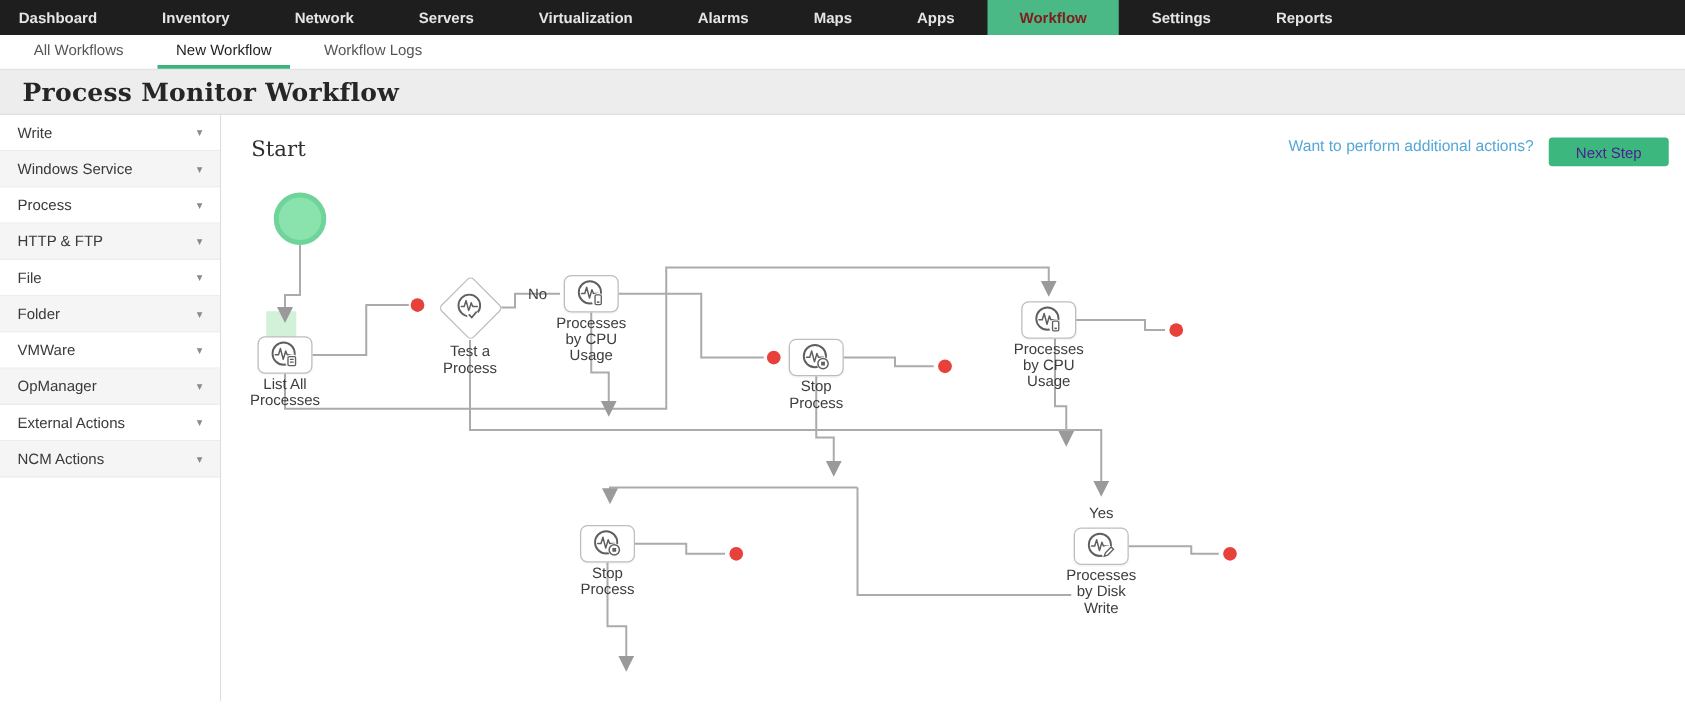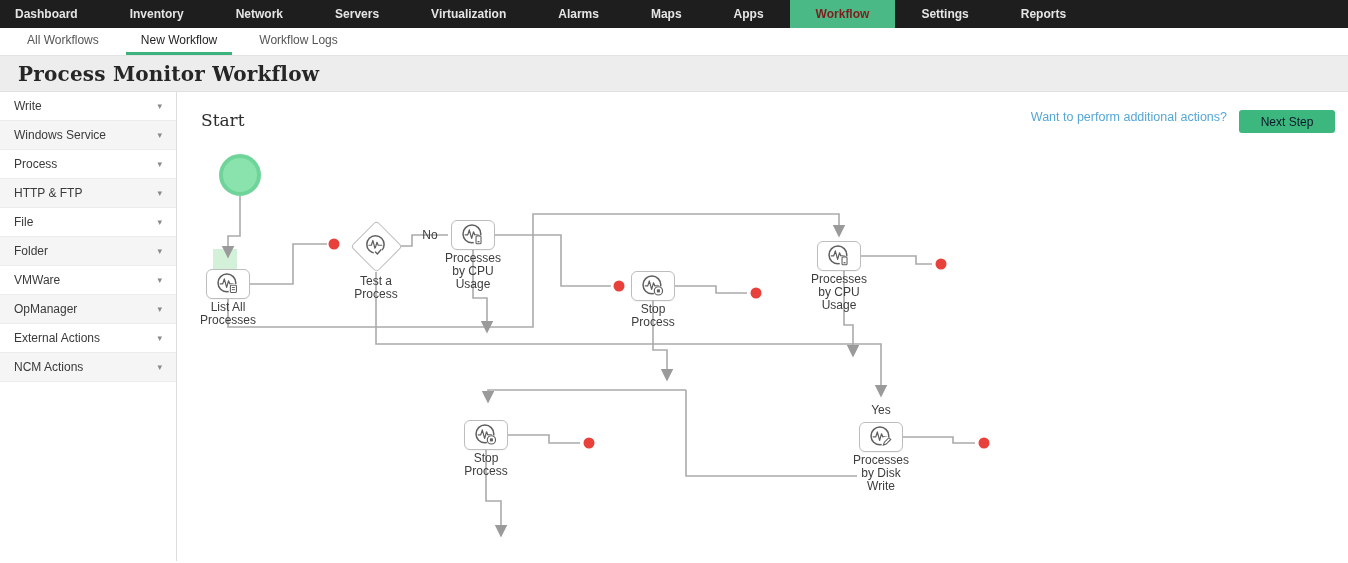--- a/index.html
+++ b/index.html
@@ -41,21 +41,21 @@
   .side-item.alt { background:#f5f5f5;gap:28px; }
   .side-item .caret { color:#8a8a8a; font-size:9px; }
 
   
   .canvas { position:relative; flex:1; background:#fff; }
   .canvas-header { position:absolute; top:18px; left:24px; right:13px; display:flex; align-items:flex-start; z-index:5; }
   .start-label { font-family:"DejaVu Serif", serif; font-size:17px; color:#2e2e2e; }
   .hint { font-size:12.5px; color:#ef8080; margin-left:9px; }
   .actions-link { margin-left:auto; font-size:12.5px; color:#56a7d6; cursor:pointer; margin-right:12px; }
   .next-step {
-    width:96px; height:23px; background:#3cb87e; color:#0f172a; border:none; border-radius:3px;
+    width:96px; height:23px; background:#3cb87e; color:#4c1d95; border:none; border-radius:3px;
     font-size:12px; font-family:"Liberation Sans", sans-serif; cursor:pointer;
   }
 
   .wires { position:absolute; left:0; top:0; z-index:1; }
   .wf-node {
     position:absolute; width:44px; height:30px; background:#fff;
     border:1px solid #bdbdbd; border-radius:6px; display:flex; align-items:center; justify-content:center;
     z-index:3; cursor:move; box-shadow:0 1px 1px rgba(0,0,0,0.04);
   }
   .wf-diamond {

